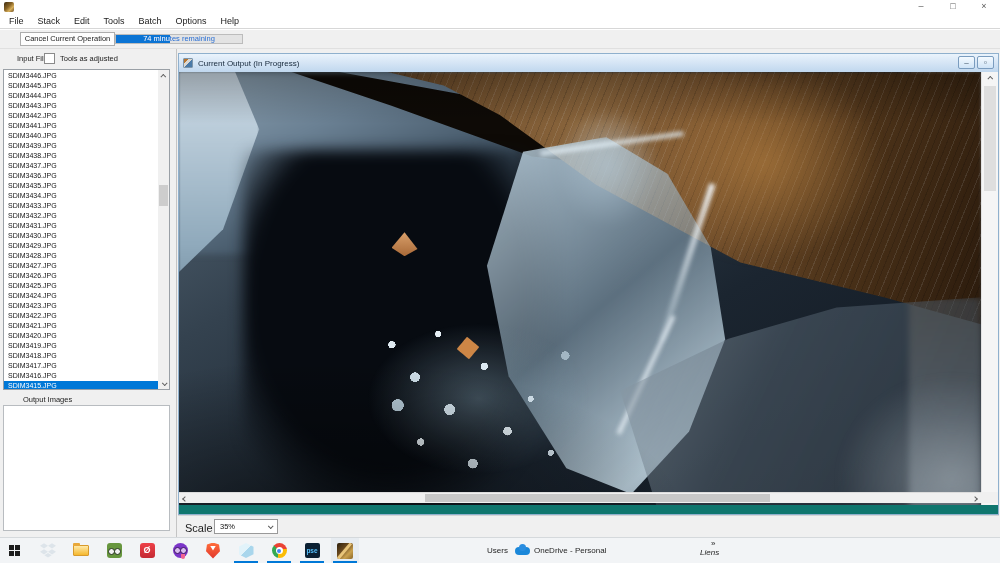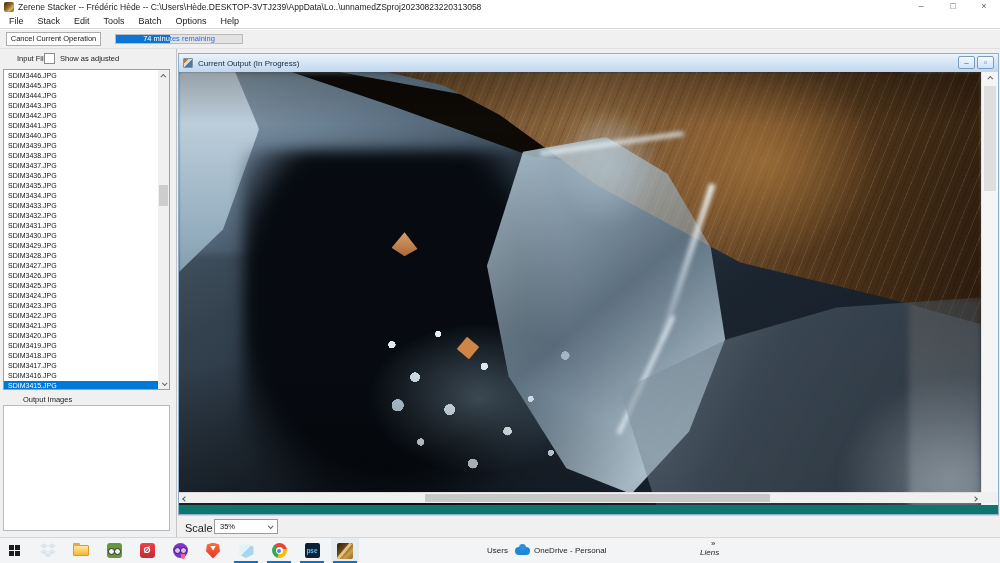--- a/index.html
+++ b/index.html
@@ -14,21 +14,21 @@
   .title-text { position:absolute; left:18px; top:0; font-size:8.5px; line-height:14px; color:#1b1b1b; white-space:nowrap; }
   .win-btn { position:absolute; top:0; width:26px; height:14px; text-align:center; font-size:9px; line-height:13px; color:#5a5a5a; }
   .wb-min { left:908px; } .wb-max { left:940px; } .wb-close { left:971px; }
 
   
   .menubar { position:absolute; left:0; top:14px; width:1000px; height:15px; background:#fff; border-bottom:1px solid #d7d7d7; display:flex; align-items:center; padding-left:2px; }
   .menu-item { font-size:9px; color:#1b1b1b; padding:0 7px; line-height:14px; }
 
   
   .toolbar { position:absolute; left:0; top:30px; width:1000px; height:19px; background:#f0f0f0; border-bottom:1px solid #e0e0e0; }
-  .cancel-btn { position:absolute; left:6px; top:2px; width:95px; height:14px; background:#fdfdfd; border:1px solid #adadad; font-size:7.5px; line-height:12px; text-align:center; color:#222; }
+  .cancel-btn { position:absolute; left:20px; top:2px; width:95px; height:14px; background:#fdfdfd; border:1px solid #adadad; font-size:7.5px; line-height:12px; text-align:center; color:#222; }
   .pbar { position:absolute; left:115px; top:4px; width:128px; height:10px; background:#e3e3e3; border:1px solid #bcbcbc; overflow:hidden; }
   .pbar-fill { position:absolute; left:0; top:0; bottom:0; background:#0b74d4; }
   .pbar-text { position:absolute; left:0; top:0; width:126px; height:8px; font-size:7.5px; line-height:8.5px; text-align:center; color:#2a6fd4; white-space:nowrap; }
   .pbar-clip { position:absolute; left:0; top:0; bottom:0; overflow:hidden; }
   .pbar-clip .pbar-text { color:#fff; }
 
   
   .content { position:absolute; left:0; top:49px; width:1000px; height:488px; background:#f0f0f0; }
 
   
@@ -168,21 +168,20 @@
   .clock { text-align:center; font-size:7px; line-height:8.5px; color:#1c1c1c; }
   .i-action { width:12px; height:11px; border:1.3px solid #3d3d3d; border-radius:2px; }
 </style>
 </head>
 <body>
 
 <div class="screen">
 
   <div class="titlebar">
     <div class="app-ico"></div>
-    <div class="title-text">Zerene Stacker -- Frédéric Hède -- C:\Users\Hède.DESKTOP-3VTJ239\AppData\Lo..\unnamedZSproj20230823220313058</div>
     <div class="win-btn wb-min">–</div>
     <div class="win-btn wb-max">□</div>
     <div class="win-btn wb-close">×</div>
   </div>
 
   <div class="menubar">
     <div class="menu-item">File</div>
     <div class="menu-item">Stack</div>
     <div class="menu-item">Edit</div>
     <div class="menu-item">Tools</div>
@@ -201,21 +200,21 @@
       </div>
     </div>
   </div>
 
   <div class="content">
 
     <div class="left-panel">
       <div class="lp-header">
         <span class="lp-title">Input Files</span>
         <span class="chk"></span>
-        <span class="chk-label">Show as adjusted</span>
+        <span class="chk-label">Tools as adjusted</span>
       </div>
       <div class="file-list">
         <div class="rows">
             <div class="file-row">SDIM3446.JPG</div>
             <div class="file-row">SDIM3445.JPG</div>
             <div class="file-row">SDIM3444.JPG</div>
             <div class="file-row">SDIM3443.JPG</div>
             <div class="file-row">SDIM3442.JPG</div>
             <div class="file-row">SDIM3441.JPG</div>
             <div class="file-row">SDIM3440.JPG</div>

